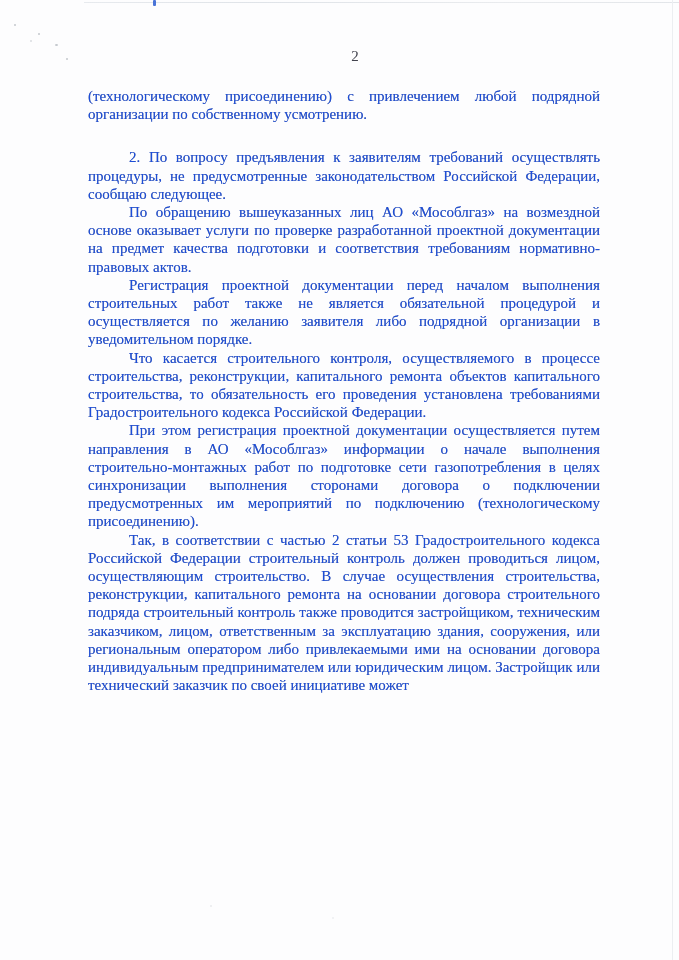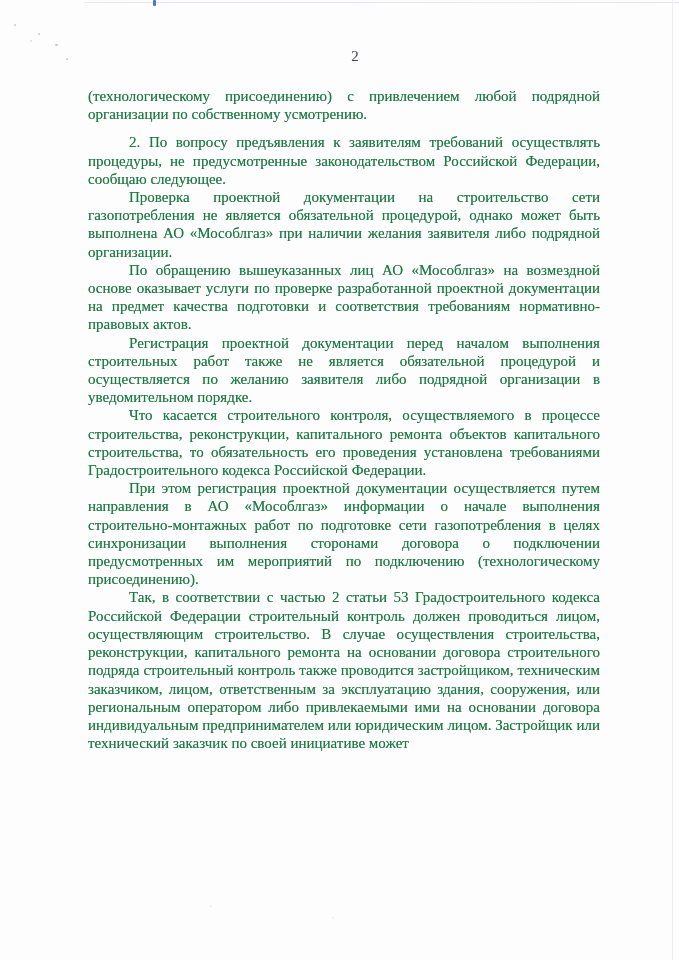--- a/index.html
+++ b/index.html
@@ -67,34 +67,34 @@
     text-align: center;
     font-size: 15px;
     color: #42434e;
   }
   
   .text-column {
     position: absolute;
     top: 87px;
     left: 88px;
     width: 512px;
-    color: #15803d;
+    color: #1d4ed8;
     font-size: 15px;
     line-height: 18.2px;
     text-shadow: 0 0 0.4px rgba(62, 64, 82, 0.55);
   }
   .para {
     margin: 0;
     text-align: justify;
   }
   .para.indent {
     text-indent: 41px;
   }
   .para.spaced {
-    margin-top: 10px;
+    margin-top: 25px;
   }
 </style>
 </head>
 <body>
 
 <div class="page">
 
   <div class="scan-top-line"></div>
   <div class="scan-blue-tick"></div>
   <div class="scan-right-line"></div>
@@ -104,21 +104,20 @@
   <div class="speck s4"></div>
   <div class="speck s5"></div>
   <div class="speck s6"></div>
   <div class="speck s7"></div>
 
   <div class="page-number">2</div>
 
   <div class="text-column">
       <p class="para">(технологическому присоединению) с привлечением любой подрядной организации по собственному усмотрению.</p>
       <p class="para indent spaced">2. По вопросу предъявления к заявителям требований осуществлять процедуры, не предусмотренные законодательством Российской Федерации, сообщаю следующее.</p>
-      <p class="para indent">Проверка проектной документации на строительство сети газопотребления не является обязательной процедурой, однако может быть выполнена АО «Мособлгаз» при наличии желания заявителя либо подрядной организации.</p>
       <p class="para indent">По обращению вышеуказанных лиц АО «Мособлгаз» на возмездной основе оказывает услуги по проверке разработанной проектной документации на предмет качества подготовки и соответствия требованиям нормативно-правовых актов.</p>
       <p class="para indent">Регистрация проектной документации перед началом выполнения строительных работ также не является обязательной процедурой и осуществляется по желанию заявителя либо подрядной организации в уведомительном порядке.</p>
       <p class="para indent">Что касается строительного контроля, осуществляемого в процессе строительства, реконструкции, капитального ремонта объектов капитального строительства, то обязательность его проведения установлена требованиями Градостроительного кодекса Российской Федерации.</p>
       <p class="para indent">При этом регистрация проектной документации осуществляется путем направления в АО «Мособлгаз» информации о начале выполнения строительно-монтажных работ по подготовке сети газопотребления в целях синхронизации выполнения сторонами договора о подключении предусмотренных им мероприятий по подключению (технологическому присоединению).</p>
       <p class="para indent">Так, в соответствии с частью 2 статьи 53 Градостроительного кодекса Российской Федерации строительный контроль должен проводиться лицом, осуществляющим строительство. В случае осуществления строительства, реконструкции, капитального ремонта на основании договора строительного подряда строительный контроль также проводится застройщиком, техническим заказчиком, лицом, ответственным за эксплуатацию здания, сооружения, или региональным оператором либо привлекаемыми ими на основании договора индивидуальным предпринимателем или юридическим лицом. Застройщик или технический заказчик по своей инициативе может</p>
     </div>
 
 </div>
 
 </body></html>

